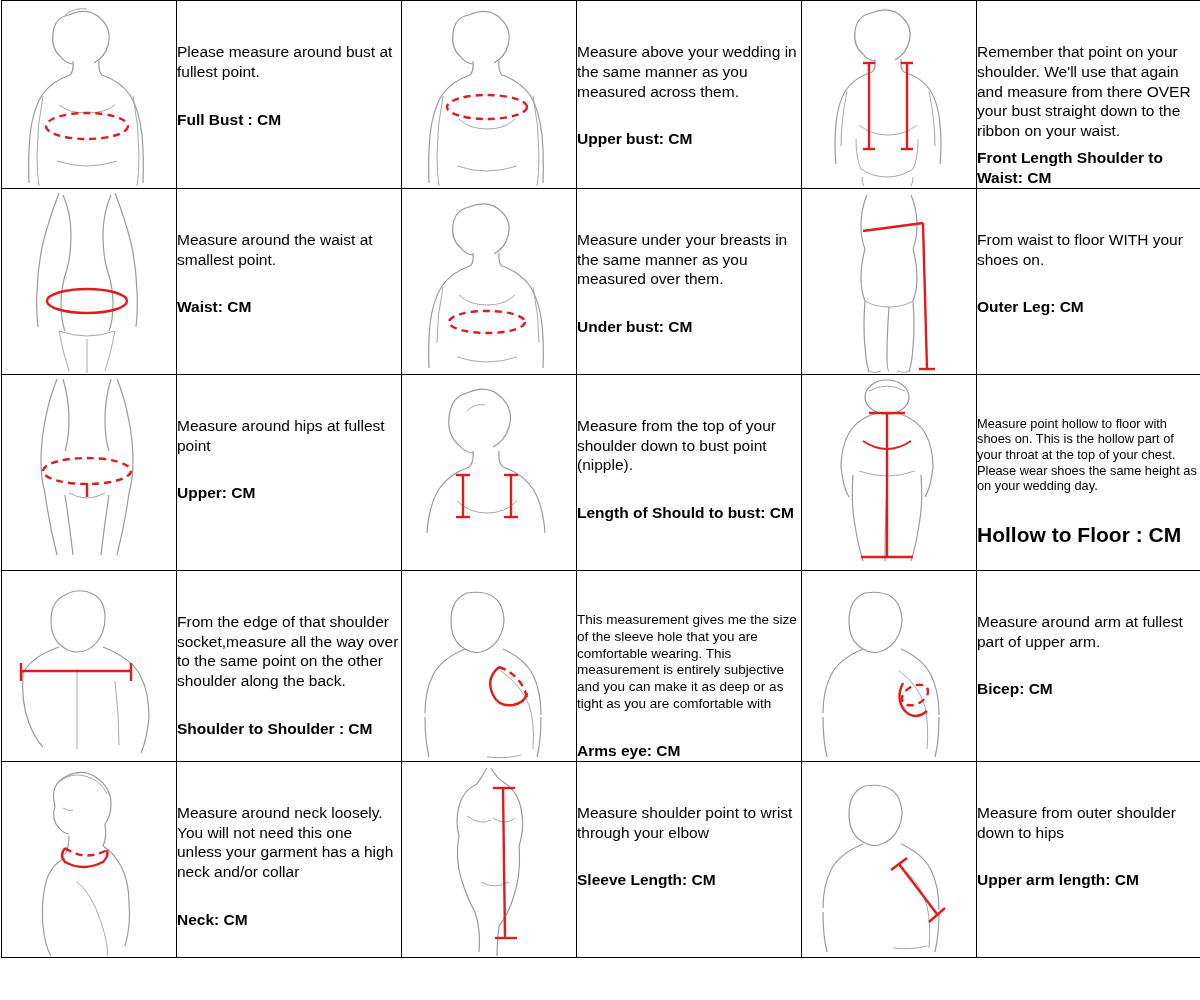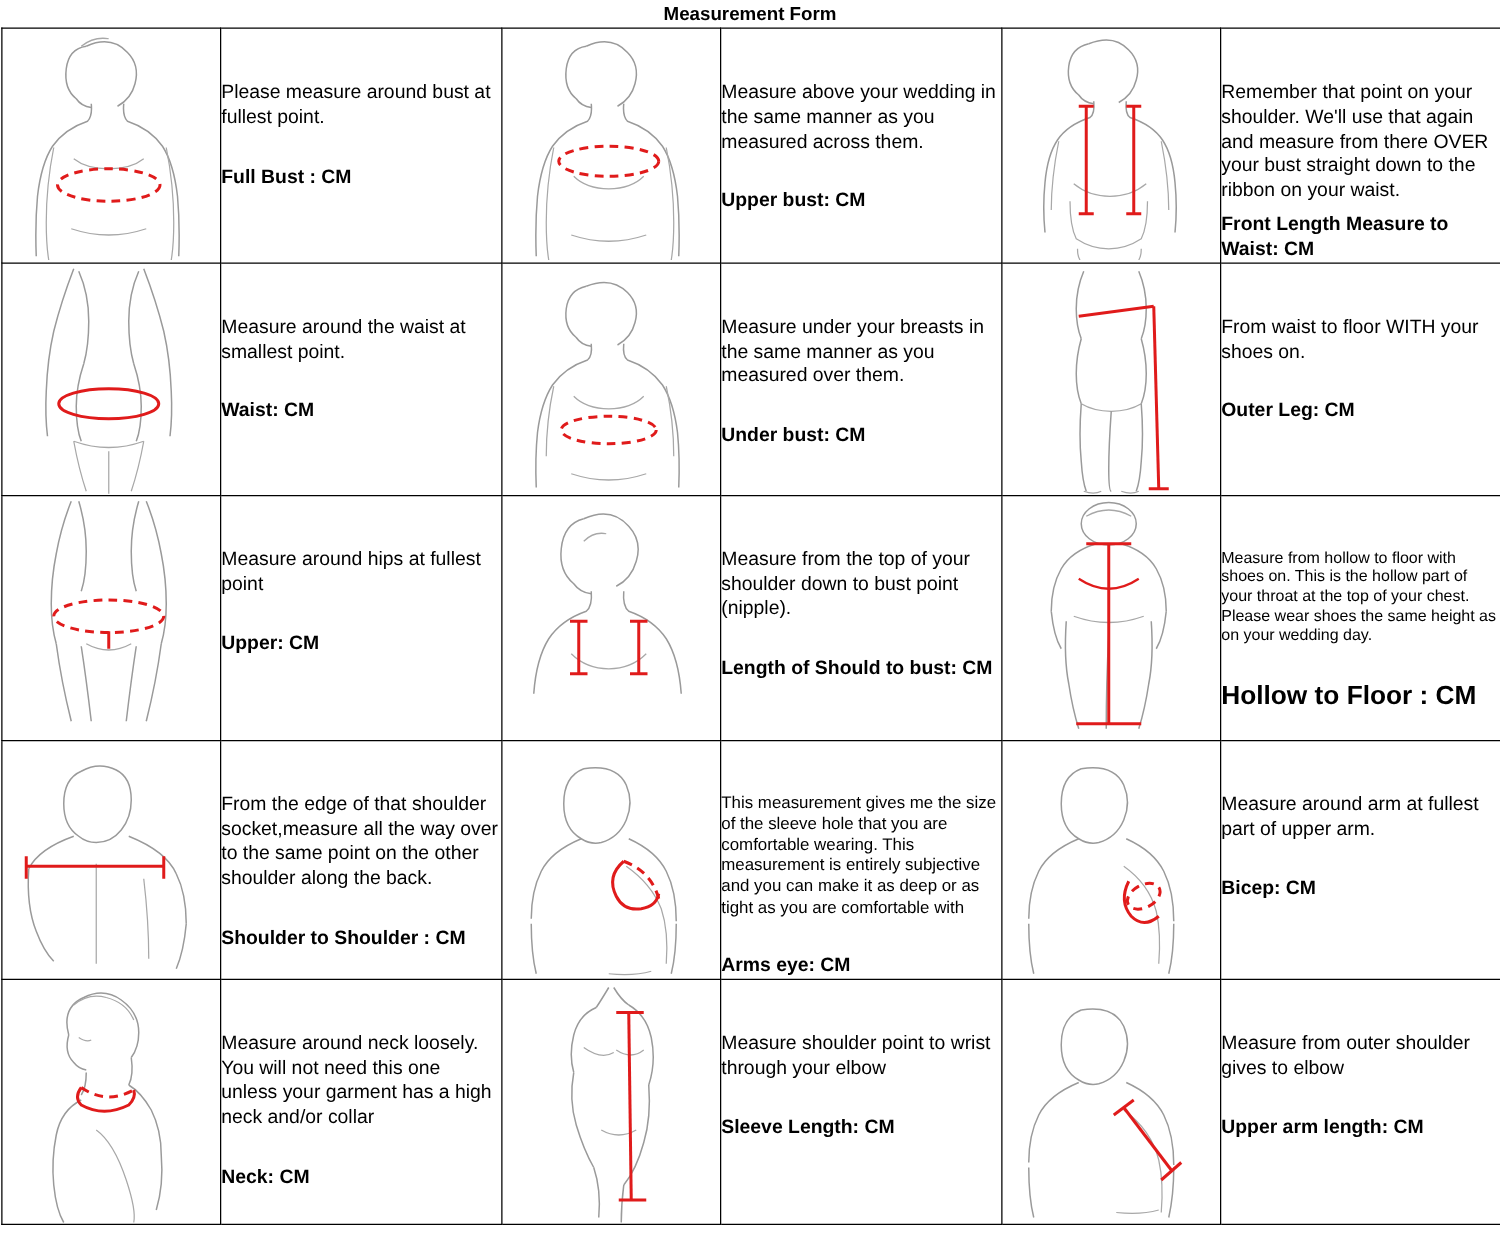--- a/index.html
+++ b/index.html
@@ -62,21 +62,20 @@
   .body-ln2 { fill: none; stroke: #a8a8a8; stroke-width: 1; }
   .meas { fill: none; stroke: #e01b1b; stroke-width: 2.4; }
   .meas-d { fill: none; stroke: #e01b1b; stroke-width: 2.4; stroke-dasharray: 7 5; }
   .meas-t { fill: none; stroke: #e01b1b; stroke-width: 1.8; }
 </style>
 </head>
 <body>
 
 <div id="page">
 
-  <div class="title">Measurement Form</div>
 
   <table class="grid">
 
     <tbody>
         <tr>
       <td class="fig">
         <svg width="165" height="185" viewBox="0 0 165 185">
           <path class="body-ln" d="M62 14 q-14 2 -16 18 q-2 16 8 24 q4 6 12 7"></path>
           <path class="body-ln" d="M62 14 q20 -9 33 5 q10 10 6 25 q-3 12 -14 18"></path>
           <path class="body-ln" d="M66 60 q1 10 -3 14 q-18 6 -28 20 q-9 14 -12 40 q-2 22 -1 48"></path>
@@ -127,21 +126,21 @@
           <line class="meas" x1="62" y1="62" x2="62" y2="148"></line>
           <line class="meas" x1="56" y1="62" x2="68" y2="62"></line>
           <line class="meas" x1="56" y1="148" x2="68" y2="148"></line>
           <line class="meas" x1="100" y1="62" x2="100" y2="148"></line>
           <line class="meas" x1="94" y1="62" x2="106" y2="62"></line>
           <line class="meas" x1="94" y1="148" x2="106" y2="148"></line>
         </svg>
       </td>
       <td class="txt">
         <span class="desc">Remember that point on your shoulder. We'll use that again and measure from there OVER your bust straight down to the ribbon on your waist.</span>
-        <span class="lbl tight">Front Length Measure to Waist:   CM</span>
+        <span class="lbl tight">Front Length Shoulder to Waist:   CM</span>
       </td>
     </tr>
 
     <tr>
       <td class="fig">
         <svg width="165" height="185" viewBox="0 0 165 185">
           <path class="body-ln" d="M52 4 q-10 26 -16 50 q-5 22 -6 48 q-1 20 1 36"></path>
           <path class="body-ln" d="M108 4 q10 26 16 50 q5 22 6 48 q1 20 -1 36"></path>
           <path class="body-ln" d="M56 6 q8 18 8 40 q0 20 -4 34"></path>
           <path class="body-ln" d="M104 6 q-8 18 -8 40 q0 20 4 34"></path>
@@ -254,21 +253,21 @@
           <path class="body-ln" d="M114 100 q2 30 -2 50 q-3 20 -8 36"></path>
           <path class="body-ln" d="M80 110 q-2 40 -2 76"></path>
           <path class="body-ln2" d="M52 96 q28 10 56 0"></path>
           <line class="meas" x1="80" y1="38" x2="80" y2="182"></line>
           <line class="meas" x1="62" y1="38" x2="98" y2="38"></line>
           <line class="meas" x1="54" y1="182" x2="106" y2="182"></line>
           <path class="meas-t" d="M56 66 q24 16 48 0"></path>
         </svg>
       </td>
       <td class="txt narrower">
-        <span class="desc">Measure from hollow to floor with shoes on. This is the hollow part of your throat at the top of your chest. Please wear shoes the same height as on your wedding day.</span>
+        <span class="desc">Measure point hollow to floor with shoes on. This is the hollow part of your throat at the top of your chest. Please wear shoes the same height as on your wedding day.</span>
         <span class="lbl" style="font-size:21px;">Hollow to Floor :  CM</span>
       </td>
     </tr>
 
     <tr>
       <td class="fig">
         <svg width="165" height="190" viewBox="0 0 165 190">
           <path class="body-ln" d="M58 24 q-14 6 -14 26 q0 18 12 26 q6 5 14 5 q12 0 20 -10 q8 -10 8 -24 q0 -18 -12 -24 q-14 -7 -28 1"></path>
           <path class="body-ln" d="M52 76 q-28 10 -36 26"></path>
           <path class="body-ln" d="M96 76 q30 12 38 30 q8 16 8 40"></path>
@@ -376,19 +375,19 @@
           <path class="body-ln" d="M16 150 q0 24 4 40"></path>
           <path class="body-ln" d="M132 150 q0 22 -4 40"></path>
           <path class="body-ln2" d="M92 104 q22 16 28 40 q4 18 2 42"></path>
           <path class="body-ln2" d="M86 186 q20 2 34 -2"></path>
           <line class="meas" x1="92" y1="102" x2="130" y2="152"></line>
           <line class="meas" x1="84" y1="108" x2="100" y2="96"></line>
           <line class="meas" x1="122" y1="160" x2="138" y2="146"></line>
         </svg>
       </td>
       <td class="txt">
-        <span class="desc">Measure from outer shoulder gives to elbow</span>
+        <span class="desc">Measure from outer shoulder down to hips</span>
         <span class="lbl">Upper arm length:  CM</span>
       </td>
     </tr>
   </tbody>
     </table>
 </div>
 
 </body></html>

